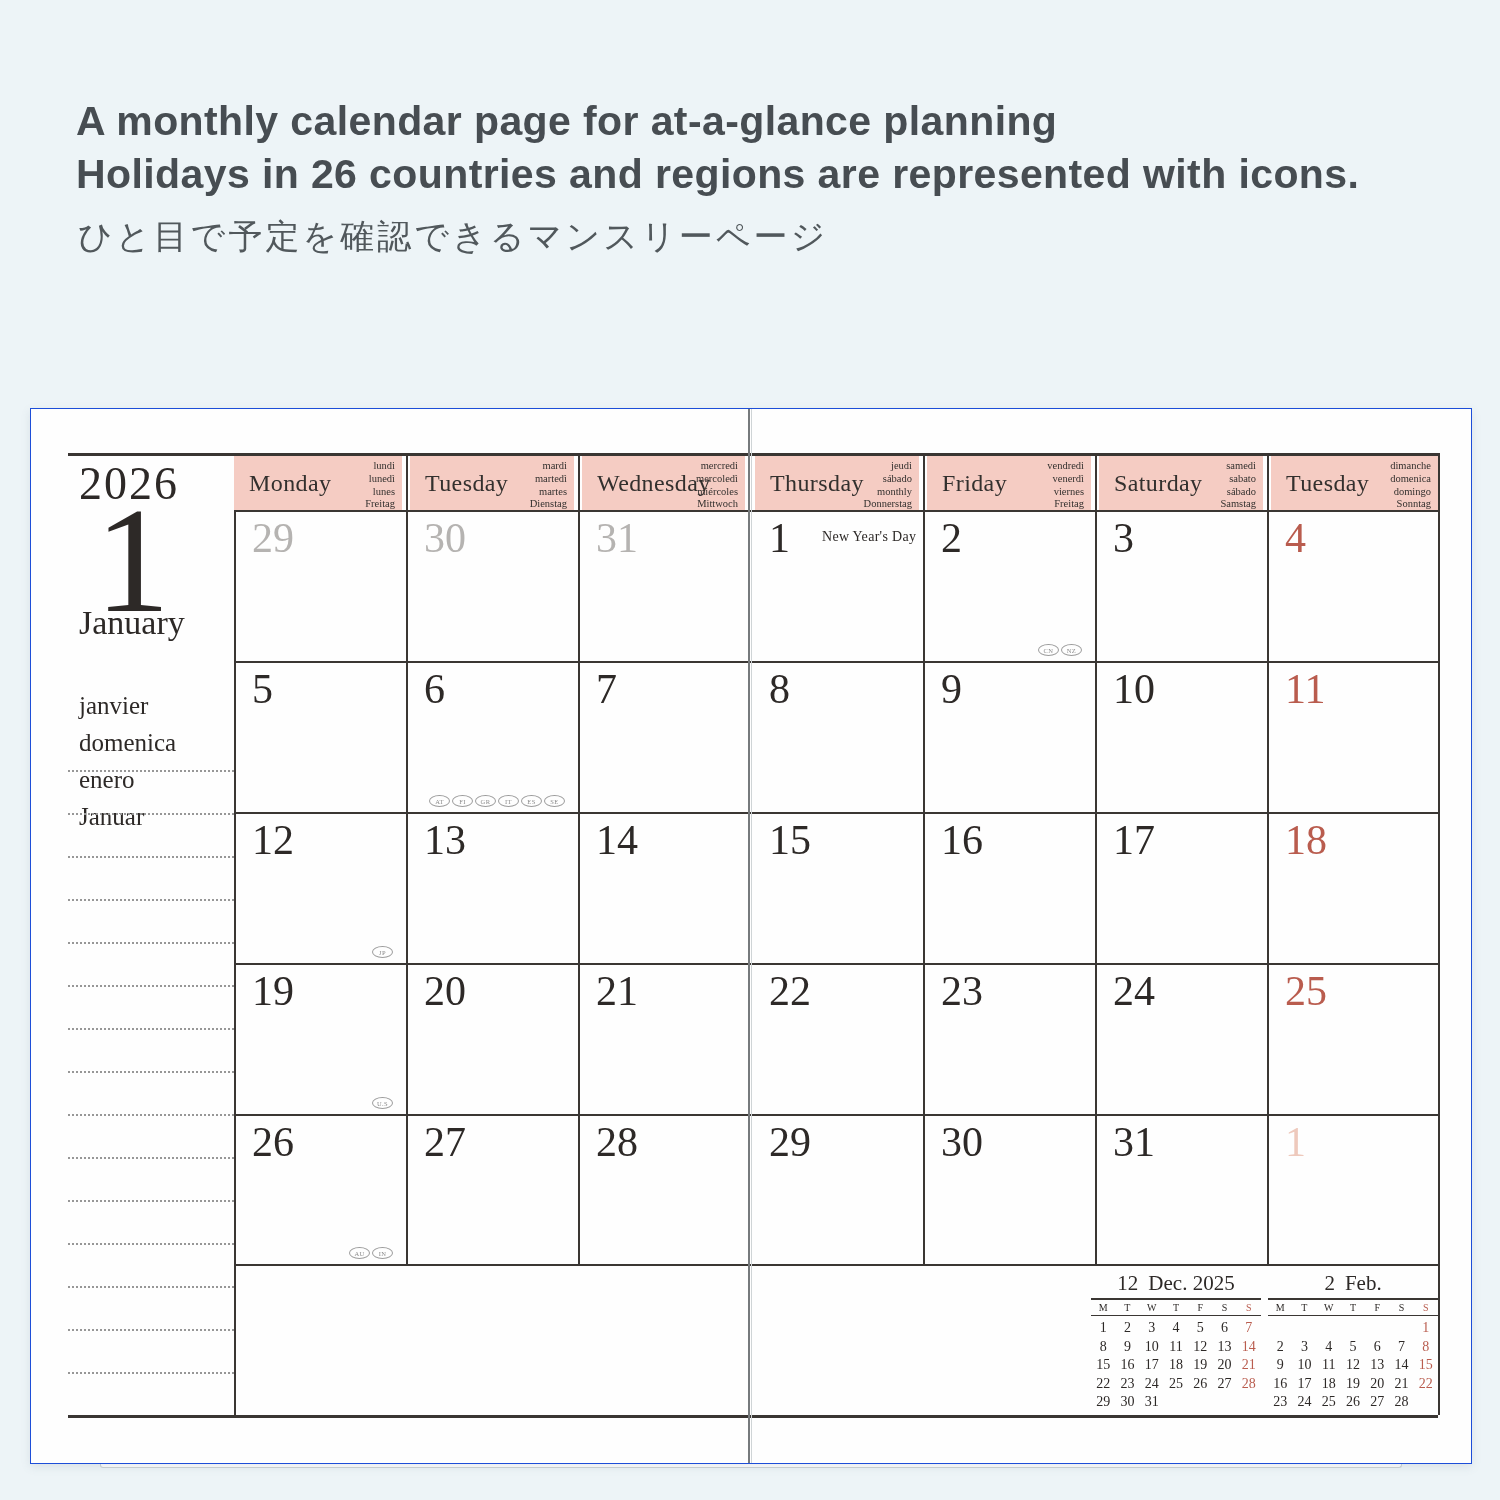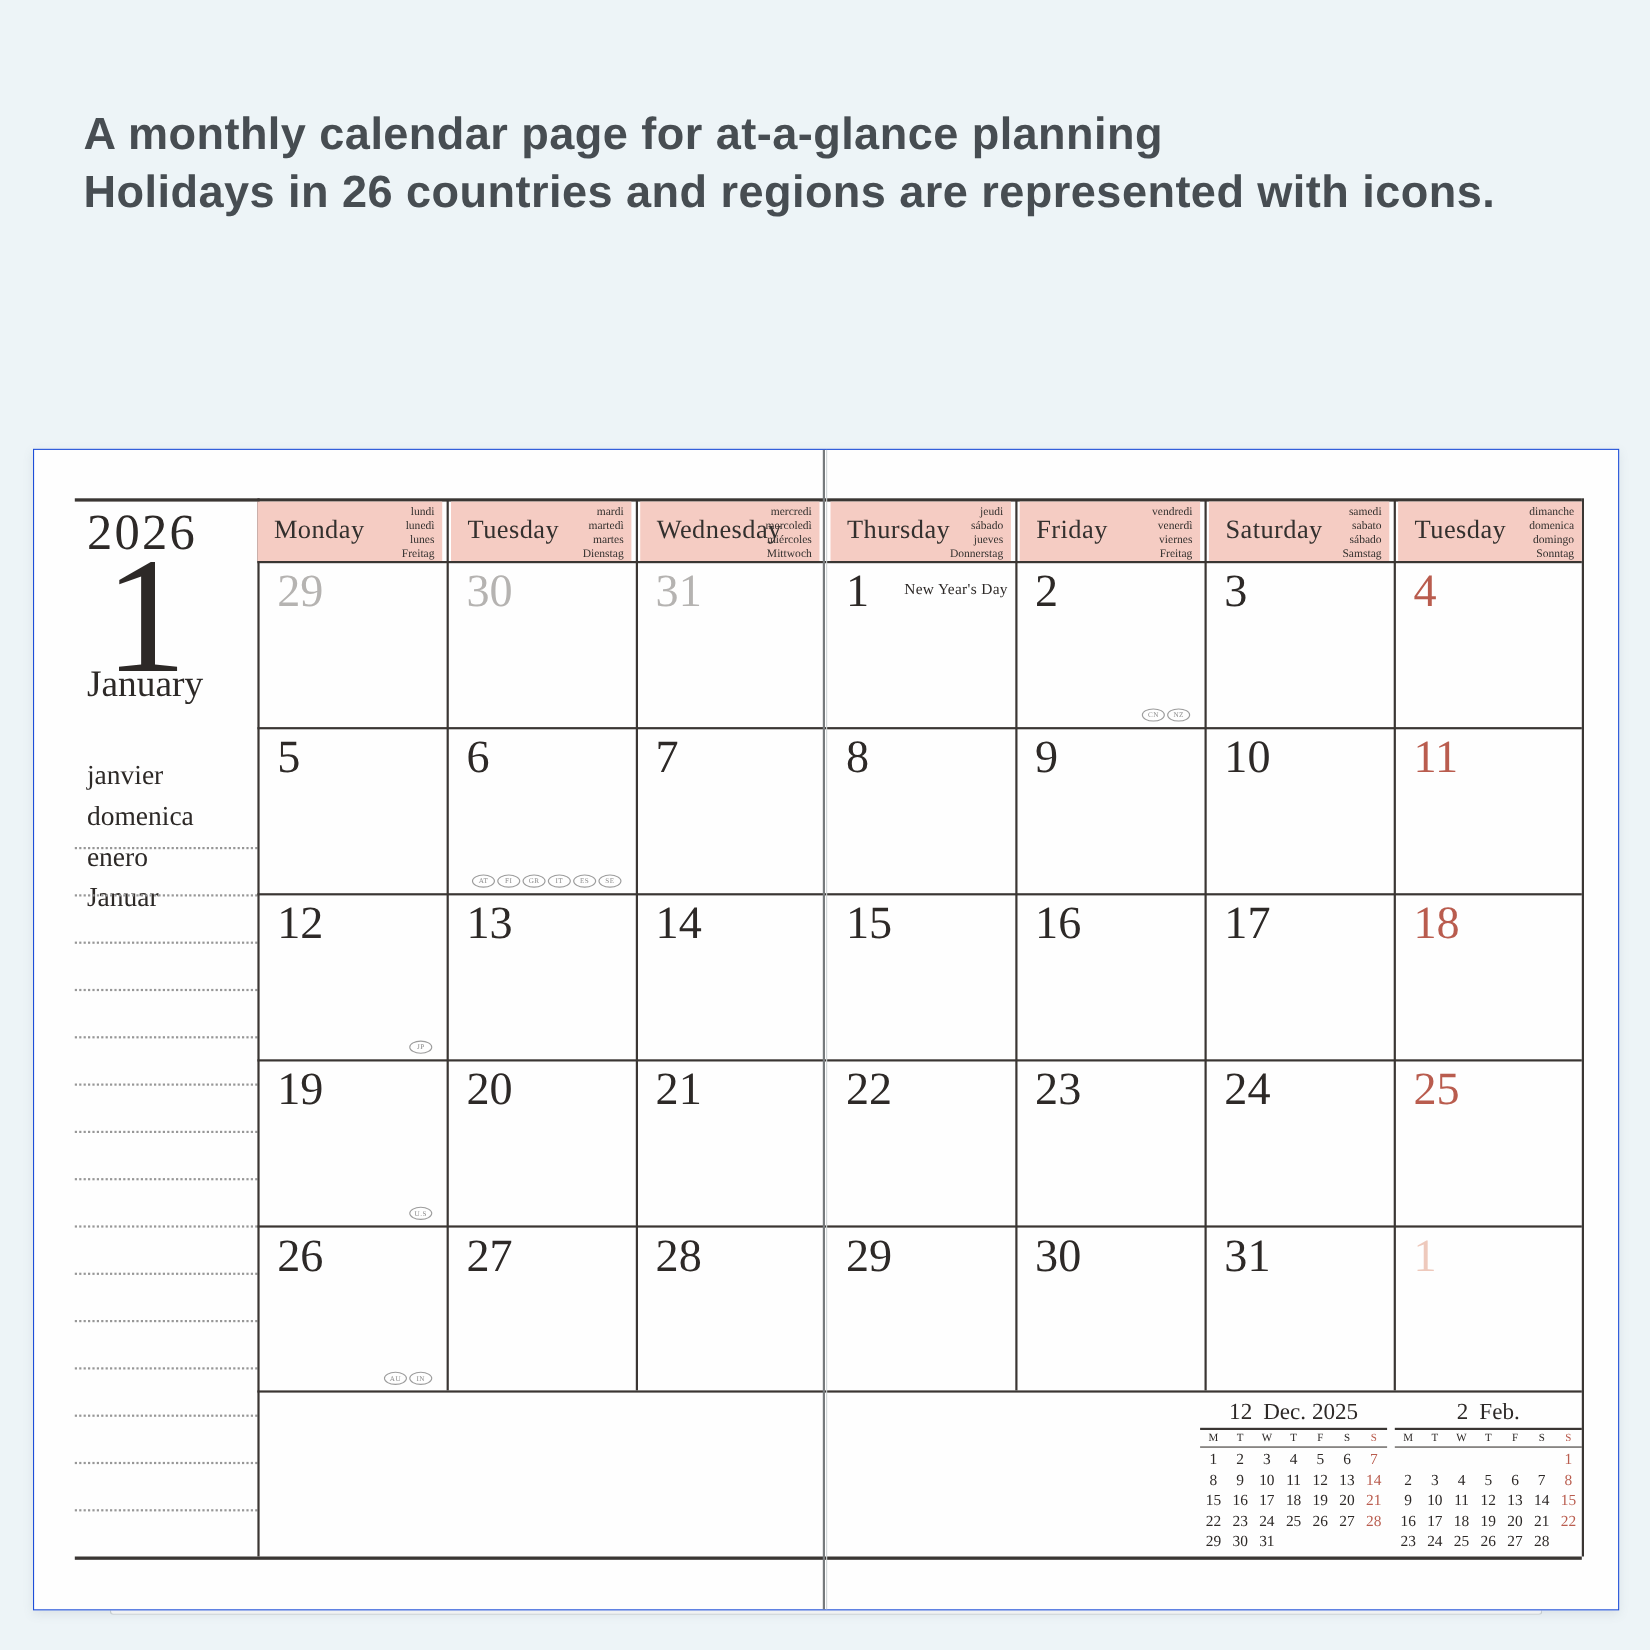--- a/index.html
+++ b/index.html
@@ -57,20 +57,21 @@
   .red{color:var(--red);}
 </style>
 </head>
 <body style="--bg: #edf4f7; --pink: #f5ccc3; --red: #b95c4e; --lightpink: #eec9bc; --gray: #b5b3b1; --ink: #2d2927; --line: #3a3633;">
 
 <div class="intro-en">
   <div>A monthly calendar page for at-a-glance planning</div>
   <div>Holidays in 26 countries and regions are represented with icons.</div>
 </div>
 <div class="intro-jp">
+  <div>ひと目で予定を確認できるマンスリーページ</div>
 </div>
 
 <div class="page-under"></div>
 
 <div class="page">
   <div class="month-panel">
     <div class="year">2026</div>
     <div class="mnum">1</div>
     <div class="mname-big" id="mname-big">January</div>
     <div class="mname-list" id="mname-list">
@@ -140,21 +141,21 @@
           <div>mercoledì</div>
           <div>miércoles</div>
           <div>Mittwoch</div>
         </div>
       </div>
       <div class="hdr-cell" style="left: 724px; width: 164px;">
         <div class="hdr-name">Thursday</div>
         <div class="hdr-trans">
           <div>jeudi</div>
           <div>sábado</div>
-          <div>jueves</div>
+          <div>monthly</div>
           <div>Donnerstag</div>
         </div>
       </div>
       <div class="hdr-cell" style="left: 896px; width: 164px;">
         <div class="hdr-name">Friday</div>
         <div class="hdr-trans">
           <div>vendredi</div>
           <div>venerdì</div>
           <div>viernes</div>
           <div>Freitag</div>

